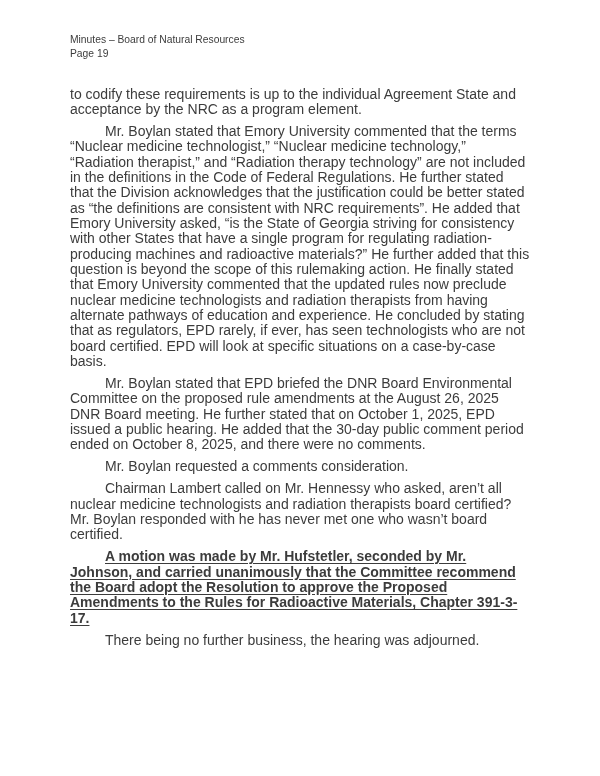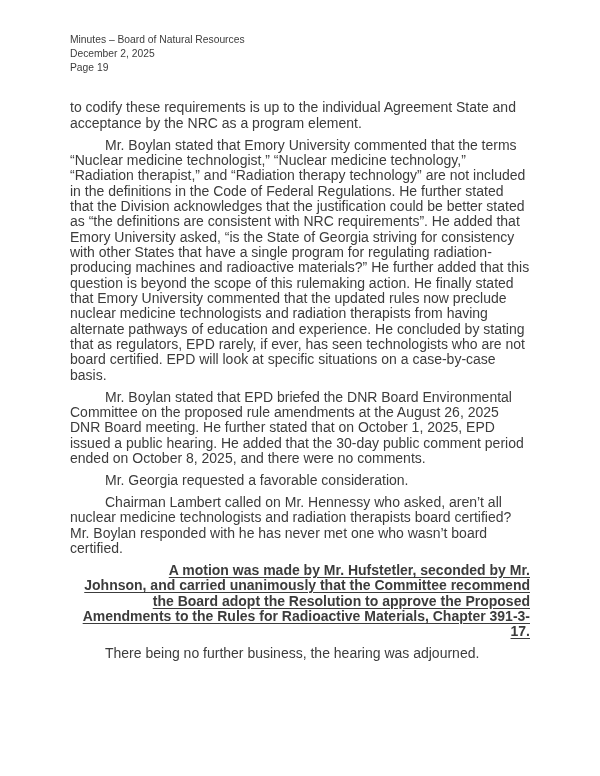--- a/index.html
+++ b/index.html
@@ -39,42 +39,40 @@
   .para.indent {
     text-indent: 35px;
   }
   .para.no-indent {
     text-indent: 0;
   }
   .para.motion {
     font-weight: bold;
     text-decoration: underline;
     text-underline-offset: 2px;
-    text-align: right;
   }
 </style>
 </head>
 <body>
 
 <div class="page">
 
   <header class="doc-header">
     <div>Minutes – Board of Natural Resources</div>
-    <div>December 2, 2025</div>
     <div>Page 19</div>
   </header>
 
   <main class="doc-body">
     <p class="para no-indent">to codify these requirements is up to the individual Agreement State and acceptance by the NRC as a program element.</p>
 
     <p class="para indent">Mr. Boylan stated that Emory University commented that the terms “Nuclear medicine technologist,” “Nuclear medicine technology,” “Radiation therapist,” and “Radiation therapy technology” are not included in the definitions in the Code of Federal Regulations. He further stated that the Division acknowledges that the justification could be better stated as “the definitions are consistent with NRC requirements”. He added that Emory University asked, “is the State of Georgia striving for consistency with other States that have a single program for regulating radiation-producing machines and radioactive materials?” He further added that this question is beyond the scope of this rulemaking action. He finally stated that Emory University commented that the updated rules now preclude nuclear medicine technologists and radiation therapists from having alternate pathways of education and experience. He concluded by stating that as regulators, EPD rarely, if ever, has seen technologists who are not board certified. EPD will look at specific situations on a case-by-case basis.</p>
 
     <p class="para indent">Mr. Boylan stated that EPD briefed the DNR Board Environmental Committee on the proposed rule amendments at the August 26, 2025 DNR Board meeting. He further stated that on October 1, 2025, EPD issued a public hearing. He added that the 30-day public comment period ended on October 8, 2025, and there were no comments.</p>
 
-    <p class="para indent">Mr. Georgia requested a favorable consideration.</p>
+    <p class="para indent">Mr. Boylan requested a comments consideration.</p>
 
     <p class="para indent">Chairman Lambert called on Mr. Hennessy who asked, aren’t all nuclear medicine technologists and radiation therapists board certified? Mr. Boylan responded with he has never met one who wasn’t board certified.</p>
 
     <p class="para indent motion">A motion was made by Mr. Hufstetler, seconded by Mr. Johnson, and carried unanimously that the Committee recommend the Board adopt the Resolution to approve the Proposed Amendments to the Rules for Radioactive Materials, Chapter 391-3-17.</p>
 
     <p class="para indent">There being no further business, the hearing was adjourned.</p>
   </main>
 
 </div>
 

